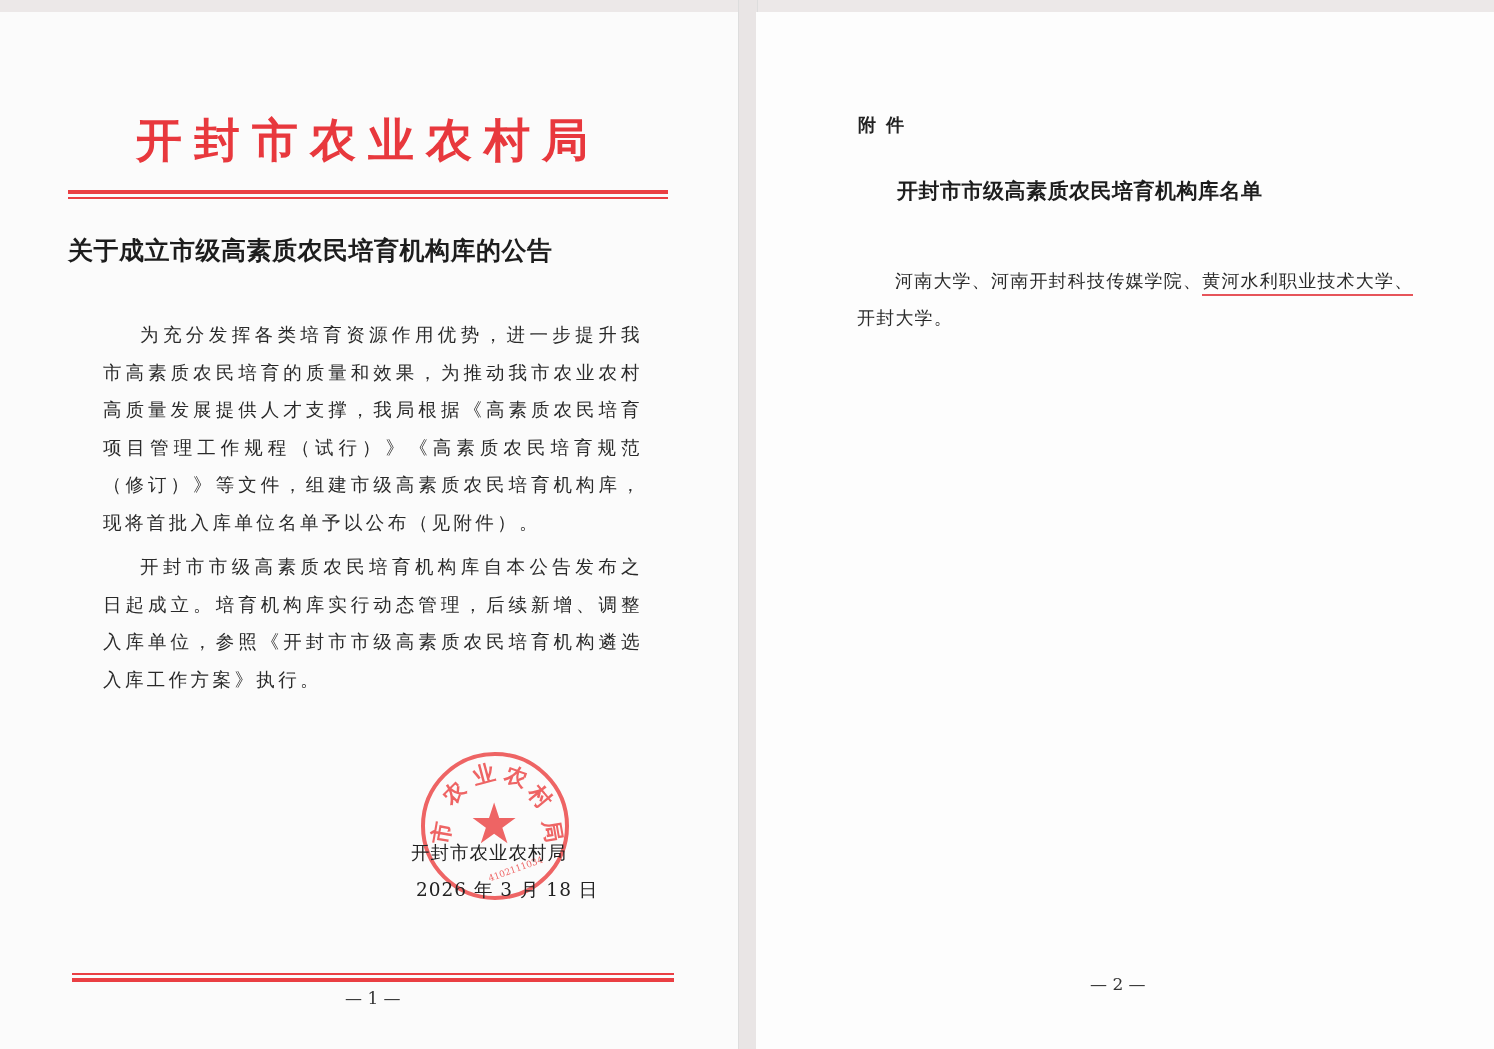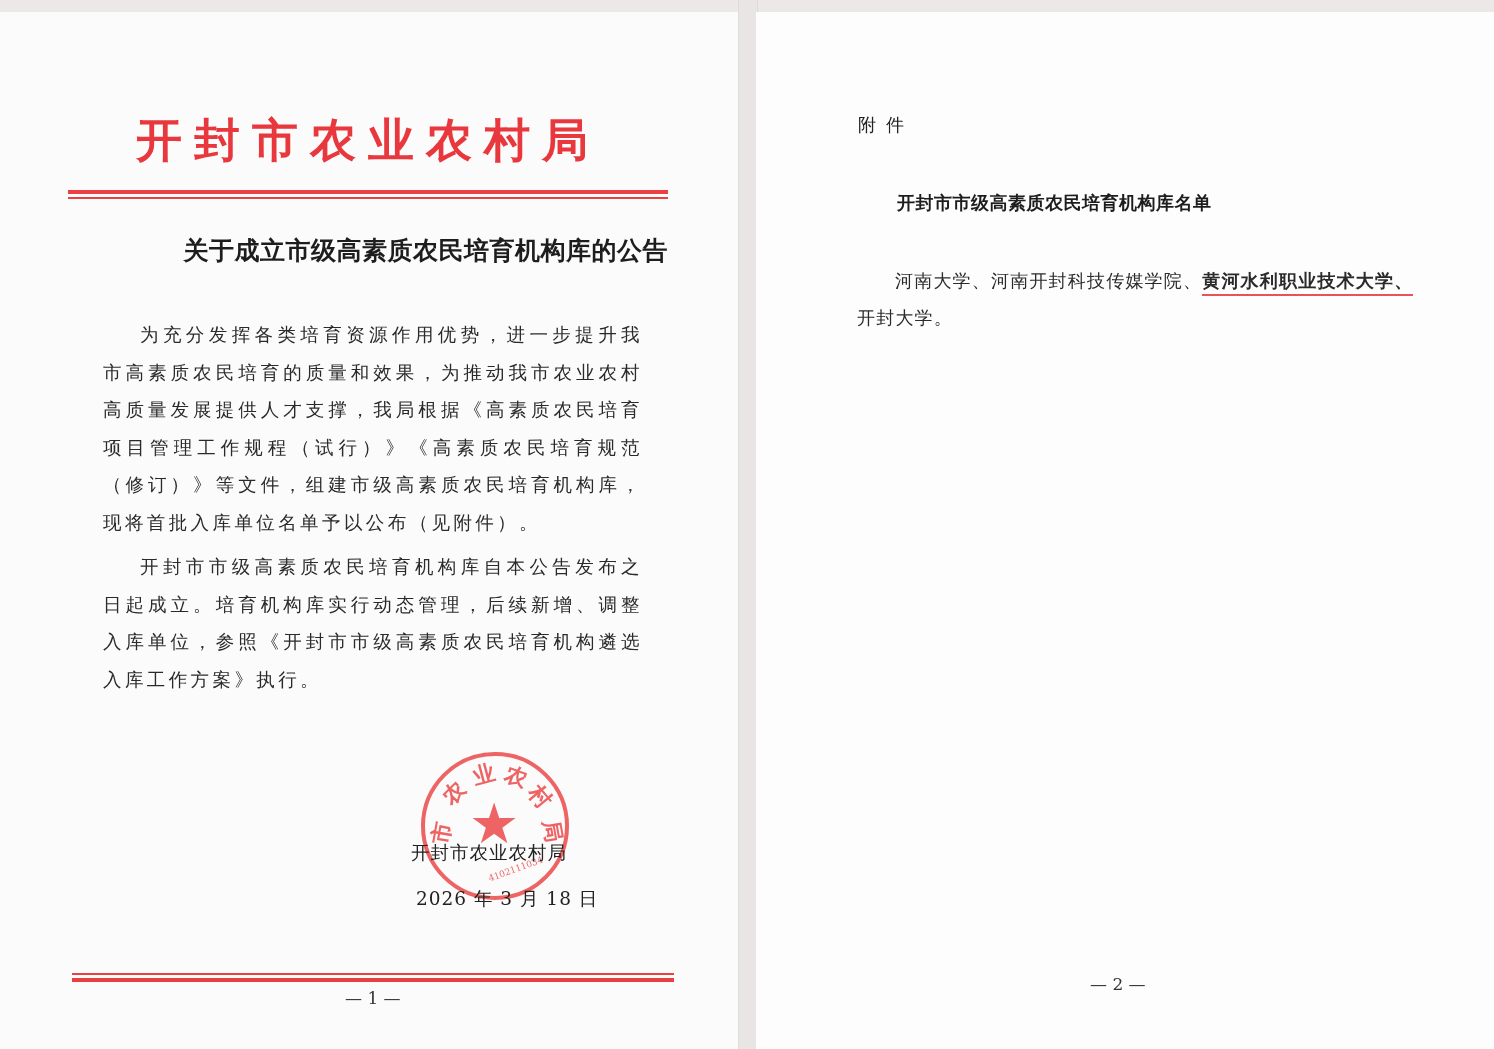--- a/index.html
+++ b/index.html
@@ -12,46 +12,46 @@
             border-left:1px solid #ddd; border-right:1px solid #ddd; }
 
   .masthead { position:absolute; left:68px; width:600px; top:98px; text-align:center;
               color:#e8383d; font-size:46px; font-weight:bold; letter-spacing:12px; }
   .redrule { position:absolute; left:68px; width:600px; }
   .rule-top-thick { top:178px; height:4px; background:#ea3f43; }
   .rule-top-thin { top:185px; height:1.5px; background:#ea3f43; }
   .rule-bot-thin { top:961px; left:72px; width:602px; height:1.5px; background:#ea3f43; }
   .rule-bot-thick { top:966px; left:72px; width:602px; height:4px; background:#ea3f43; }
 
-  .doc-title { position:absolute; left:68px; width:600px; top:222px; text-align:right;
+  .doc-title { position:absolute; left:68px; width:600px; top:222px; text-align:left;
                font-size:25px; font-weight:bold; color:#1d1d1d; letter-spacing:0.5px; }
 
   .body-text { position:absolute; left:96px; width:554px; top:297px;
                font-size:18.5px; line-height:37.5px; color:#2a2a2a; letter-spacing:3.4px; text-align:justify; }
   .body-text p { margin:7px; text-indent:2em; }
   .attach-line { position:absolute; left:139px; top:677px; font-size:18.5px; color:#2a2a2a; letter-spacing:3px; }
 
   .seal { position:absolute; left:421px; top:740px; width:148px; height:148px; border-radius:50%;
           border:4px solid #ec4a4a; box-sizing:border-box; opacity:0.85; }
   .seal-star { position:absolute; left:44px; top:40px; font-size:56px; color:#ec4a4a; line-height:1; }
   .seal-text { position:absolute; color:#ec4a4a; font-size:22px; font-weight:bold; }
   .seal-num { position:absolute; left:62px; top:108px; font-size:9px; color:#ec4a4a; transform:rotate(-20deg); }
 
   .sign-org { position:absolute; left:411px; top:828px; font-size:18.5px; color:#222; letter-spacing:1px; }
-  .sign-date { position:absolute; left:416px; top:865px; font-size:18.5px; color:#222; letter-spacing:1px;margin-top:9px; }
+  .sign-date { position:absolute; left:416px; top:865px; font-size:18.5px; color:#222; letter-spacing:1px; }
 
   .pagenum { position:absolute; font-size:17px; color:#333; }
   #pn1 { left:345px; top:976px; }
   #pn2 { left:1090px; top:974px; }
 
-  .p2-attach { position:absolute; left:858px; top:113px; font-size:18px; color:#222; letter-spacing:10px; font-weight:normal;}
-  .p2-title { position:absolute; left:897px; top:191px; font-size:18px; font-weight:bold; color:#1d1d1d; letter-spacing:0.5px; }
+  .p2-attach { position:absolute; left:858px; top:113px; font-size:18px; color:#222; letter-spacing:10px; font-weight:bold;}
+  .p2-title { position:absolute; left:897px; top:177px; font-size:21px; font-weight:bold; color:#1d1d1d; letter-spacing:0.5px; }
   .p2-body { position:absolute; left:857px; width:560px; top:262px; font-size:18px; line-height:37px; color:#2a2a2a; letter-spacing:1.2px; }
   .p2-body .indent { display:inline-block; width:38px; }
-  .underline-mark { border-bottom:2px solid #e6545a; padding-bottom:3px;font-weight:bold; }
+  .underline-mark { border-bottom:2px solid #e6545a; padding-bottom:3px; }
 </style>
 </head>
 <body>
 
 <div class="page" id="page1">
   <div class="masthead">开封市农业农村局</div>
   <div class="redrule rule-top-thick"></div>
   <div class="redrule rule-top-thin"></div>
 
   <div class="doc-title">关于成立市级高素质农民培育机构库的公告</div>

